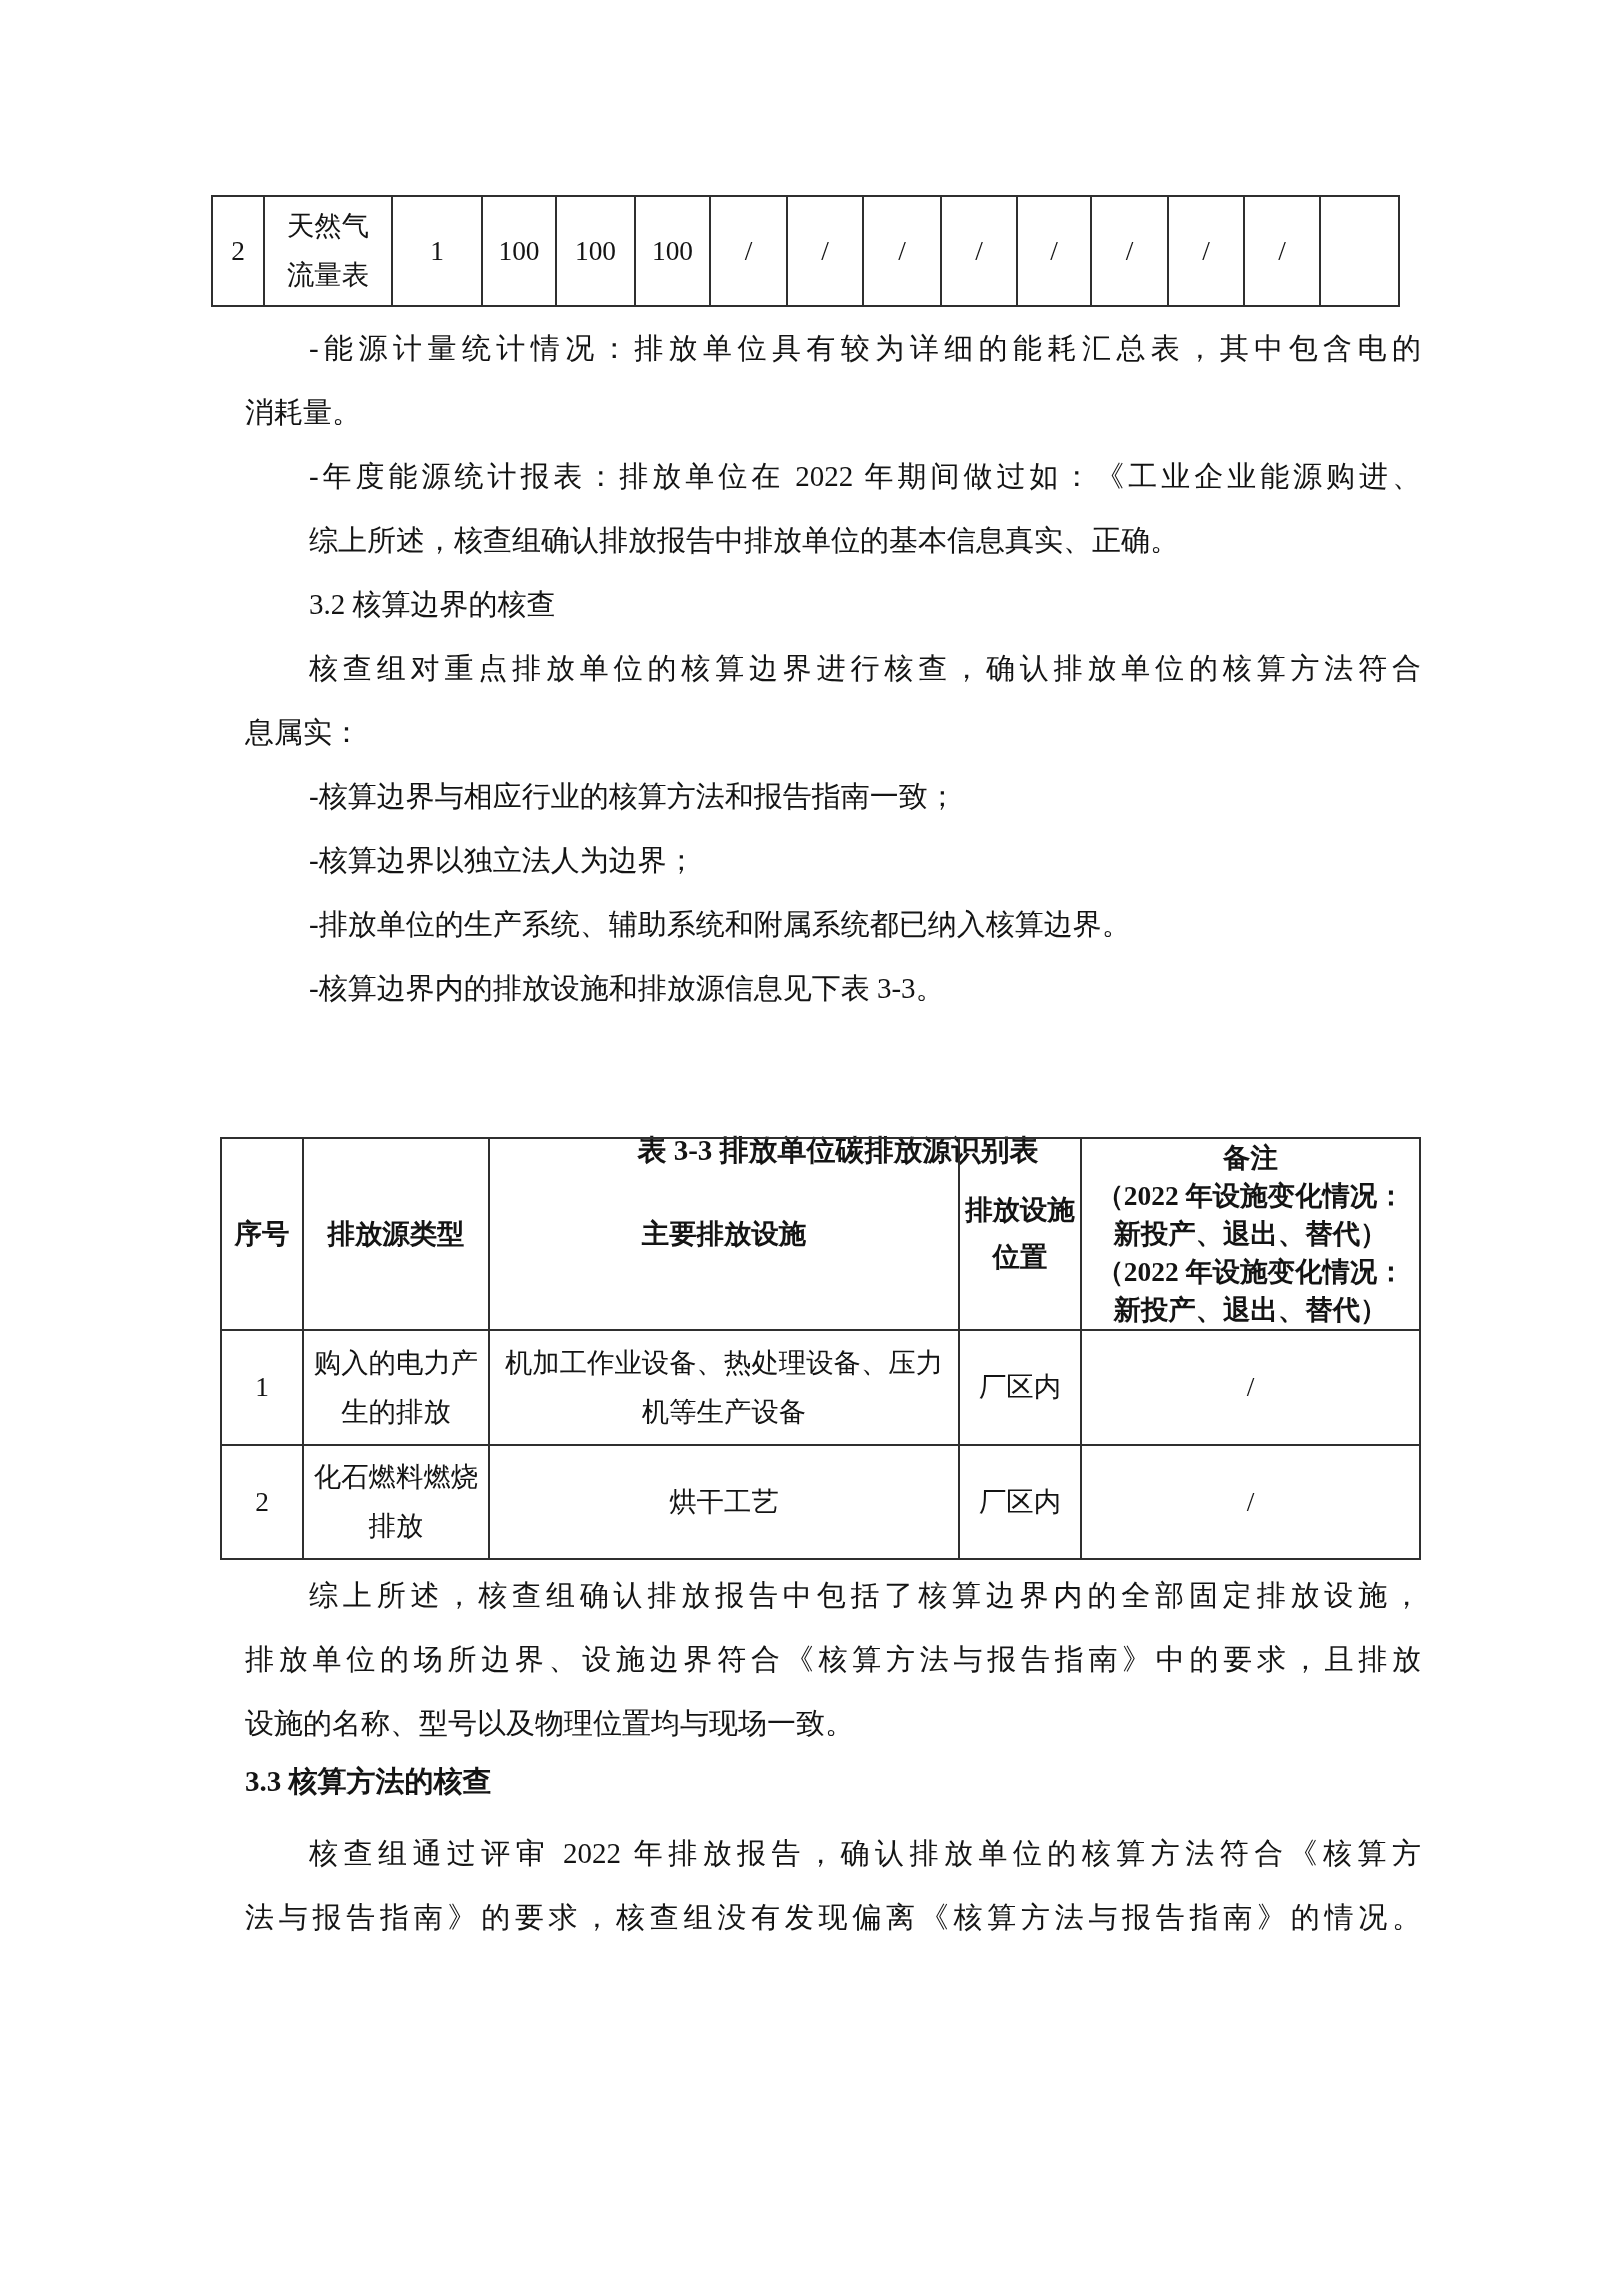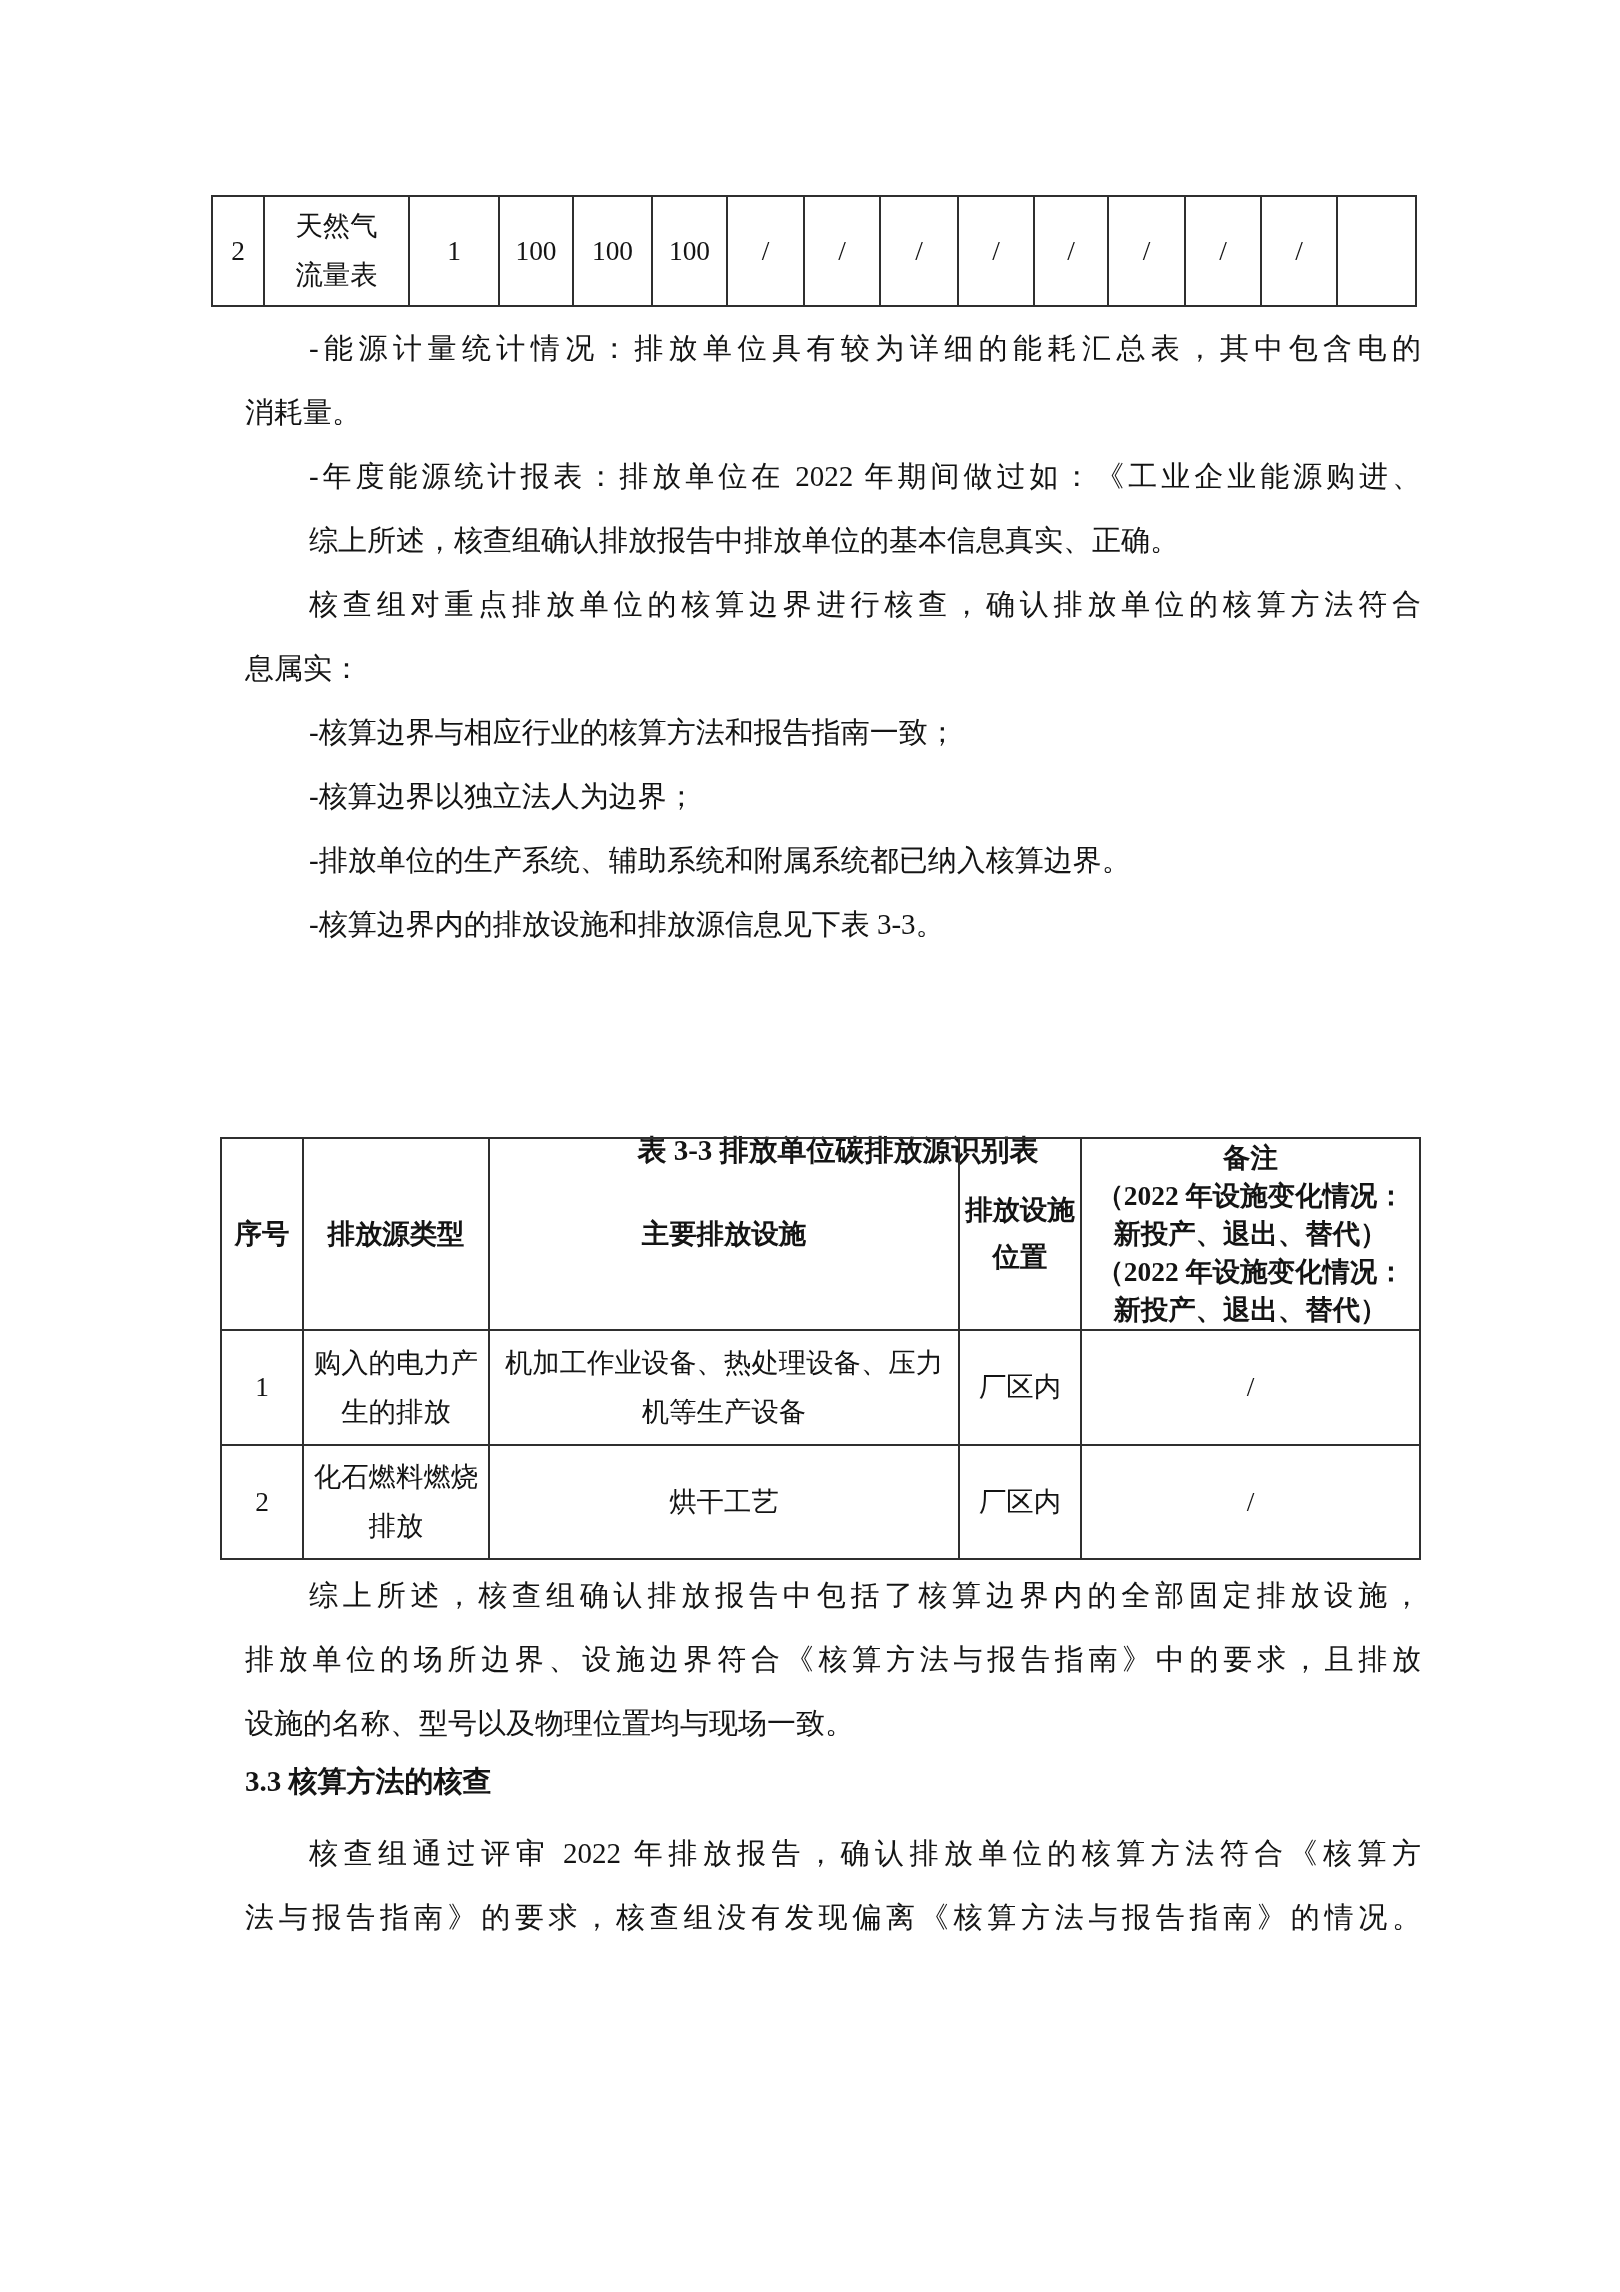--- a/index.html
+++ b/index.html
@@ -62,21 +62,21 @@
     font-size:29px;font-weight:bold;line-height:39px;text-align:right;
   }
 </style>
 </head>
 <body>
 
 <div class="page">
 
   <div class="t1">
     <div class="c" style="width:52px">2</div>
-    <div class="c two" style="width:145px">天然气
+    <div class="c two" style="width:128px">天然气
 流量表</div>
     <div class="c" style="width:90px">1</div>
     <div class="c" style="width:74px">100</div>
     <div class="c" style="width:79px">100</div>
     <div class="c" style="width:75px">100</div>
     <div class="c" style="width:77px">/</div>
     <div class="c" style="width:76px">/</div>
     <div class="c" style="width:78px">/</div>
     <div class="c" style="width:76px">/</div>
     <div class="c" style="width:74px">/</div>
@@ -84,20 +84,21 @@
     <div class="c" style="width:76px">/</div>
     <div class="c" style="width:76px">/</div>
     <div class="c" style="width:77px"></div>
   </div>
 
   <div class="blk" style="top:316px">
     <div class="ln ind fill">-能源计量统计情况：排放单位具有较为详细的能耗汇总表，其中包含电的</div>
     <div class="ln">消耗量。</div>
     <div class="ln ind fill">-年度能源统计报表：排放单位在 2022 年期间做过如：《工业企业能源购进、</div>
     <div class="ln ind">综上所述，核查组确认排放报告中排放单位的基本信息真实、正确。</div>
+    <div class="ln ind">3.2 核算边界的核查</div>
     <div class="ln ind fill">核查组对重点排放单位的核算边界进行核查，确认排放单位的核算方法符合</div>
     <div class="ln">息属实：</div>
     <div class="ln ind">-核算边界与相应行业的核算方法和报告指南一致；</div>
     <div class="ln ind">-核算边界以独立法人为边界；</div>
     <div class="ln ind">-排放单位的生产系统、辅助系统和附属系统都已纳入核算边界。</div>
     <div class="ln ind">-核算边界内的排放设施和排放源信息见下表 3-3。</div>
   </div>
 
   <div class="t3title">表 3-3 排放单位碳排放源识别表</div>
 

